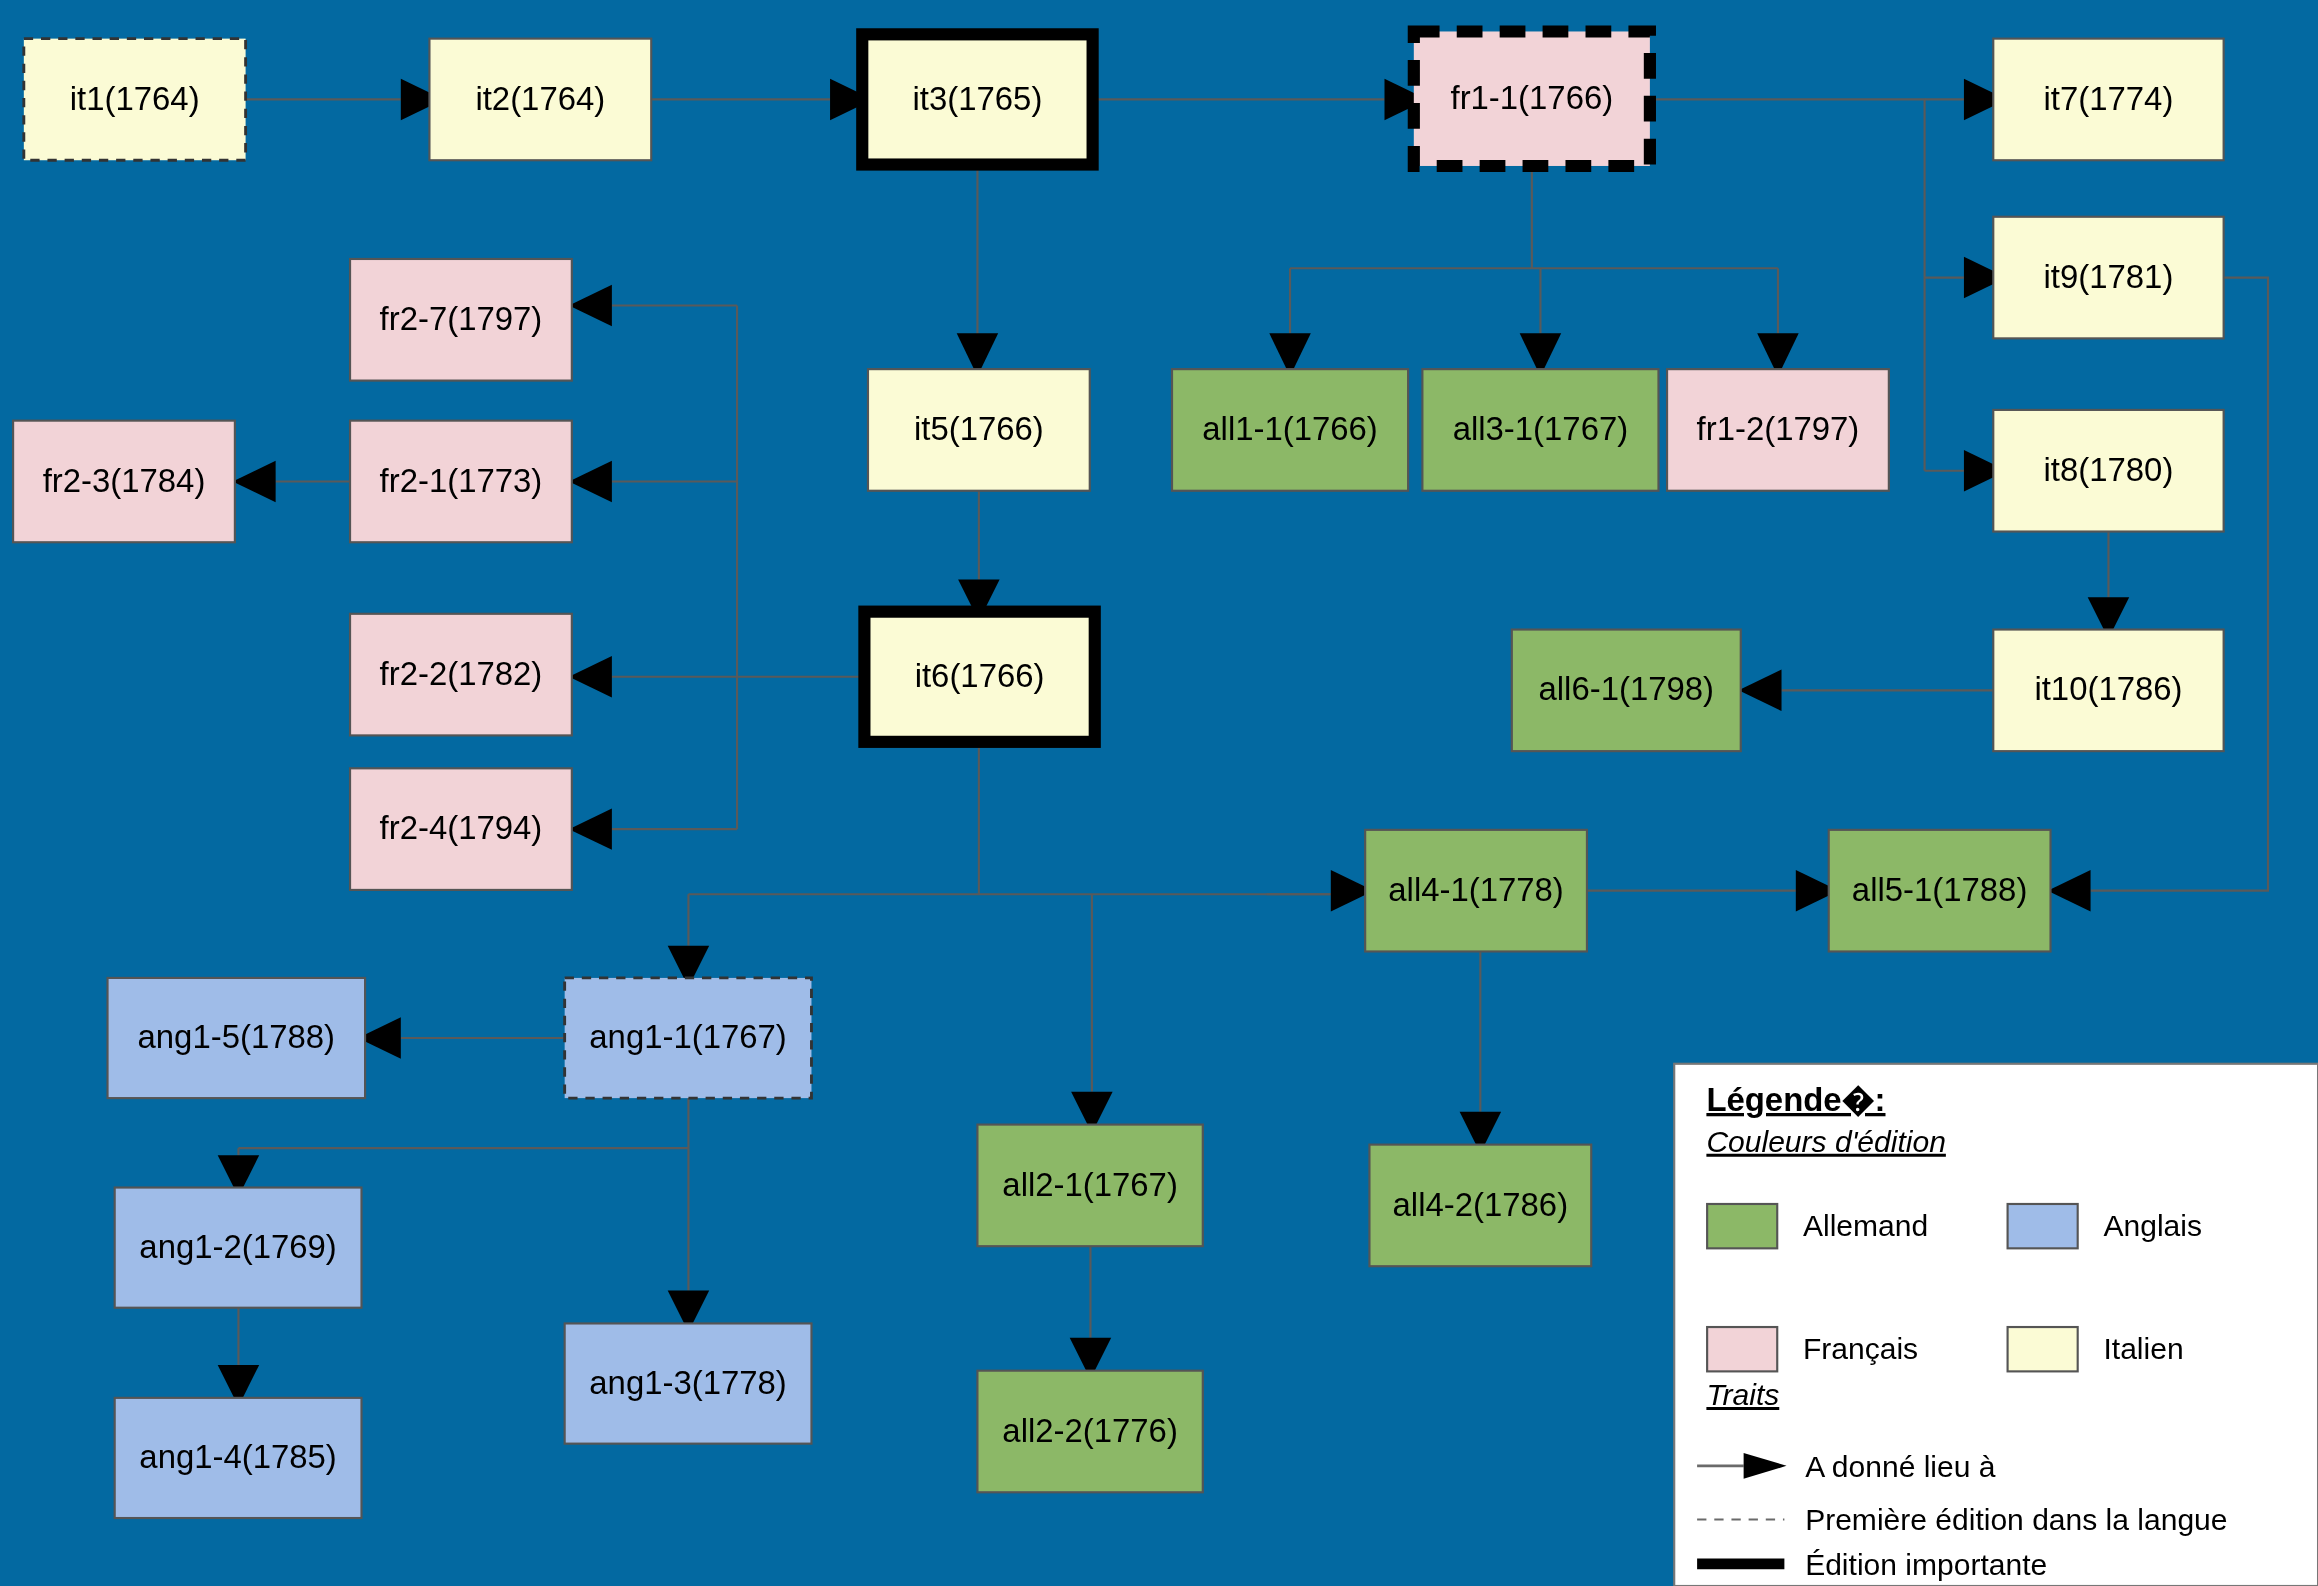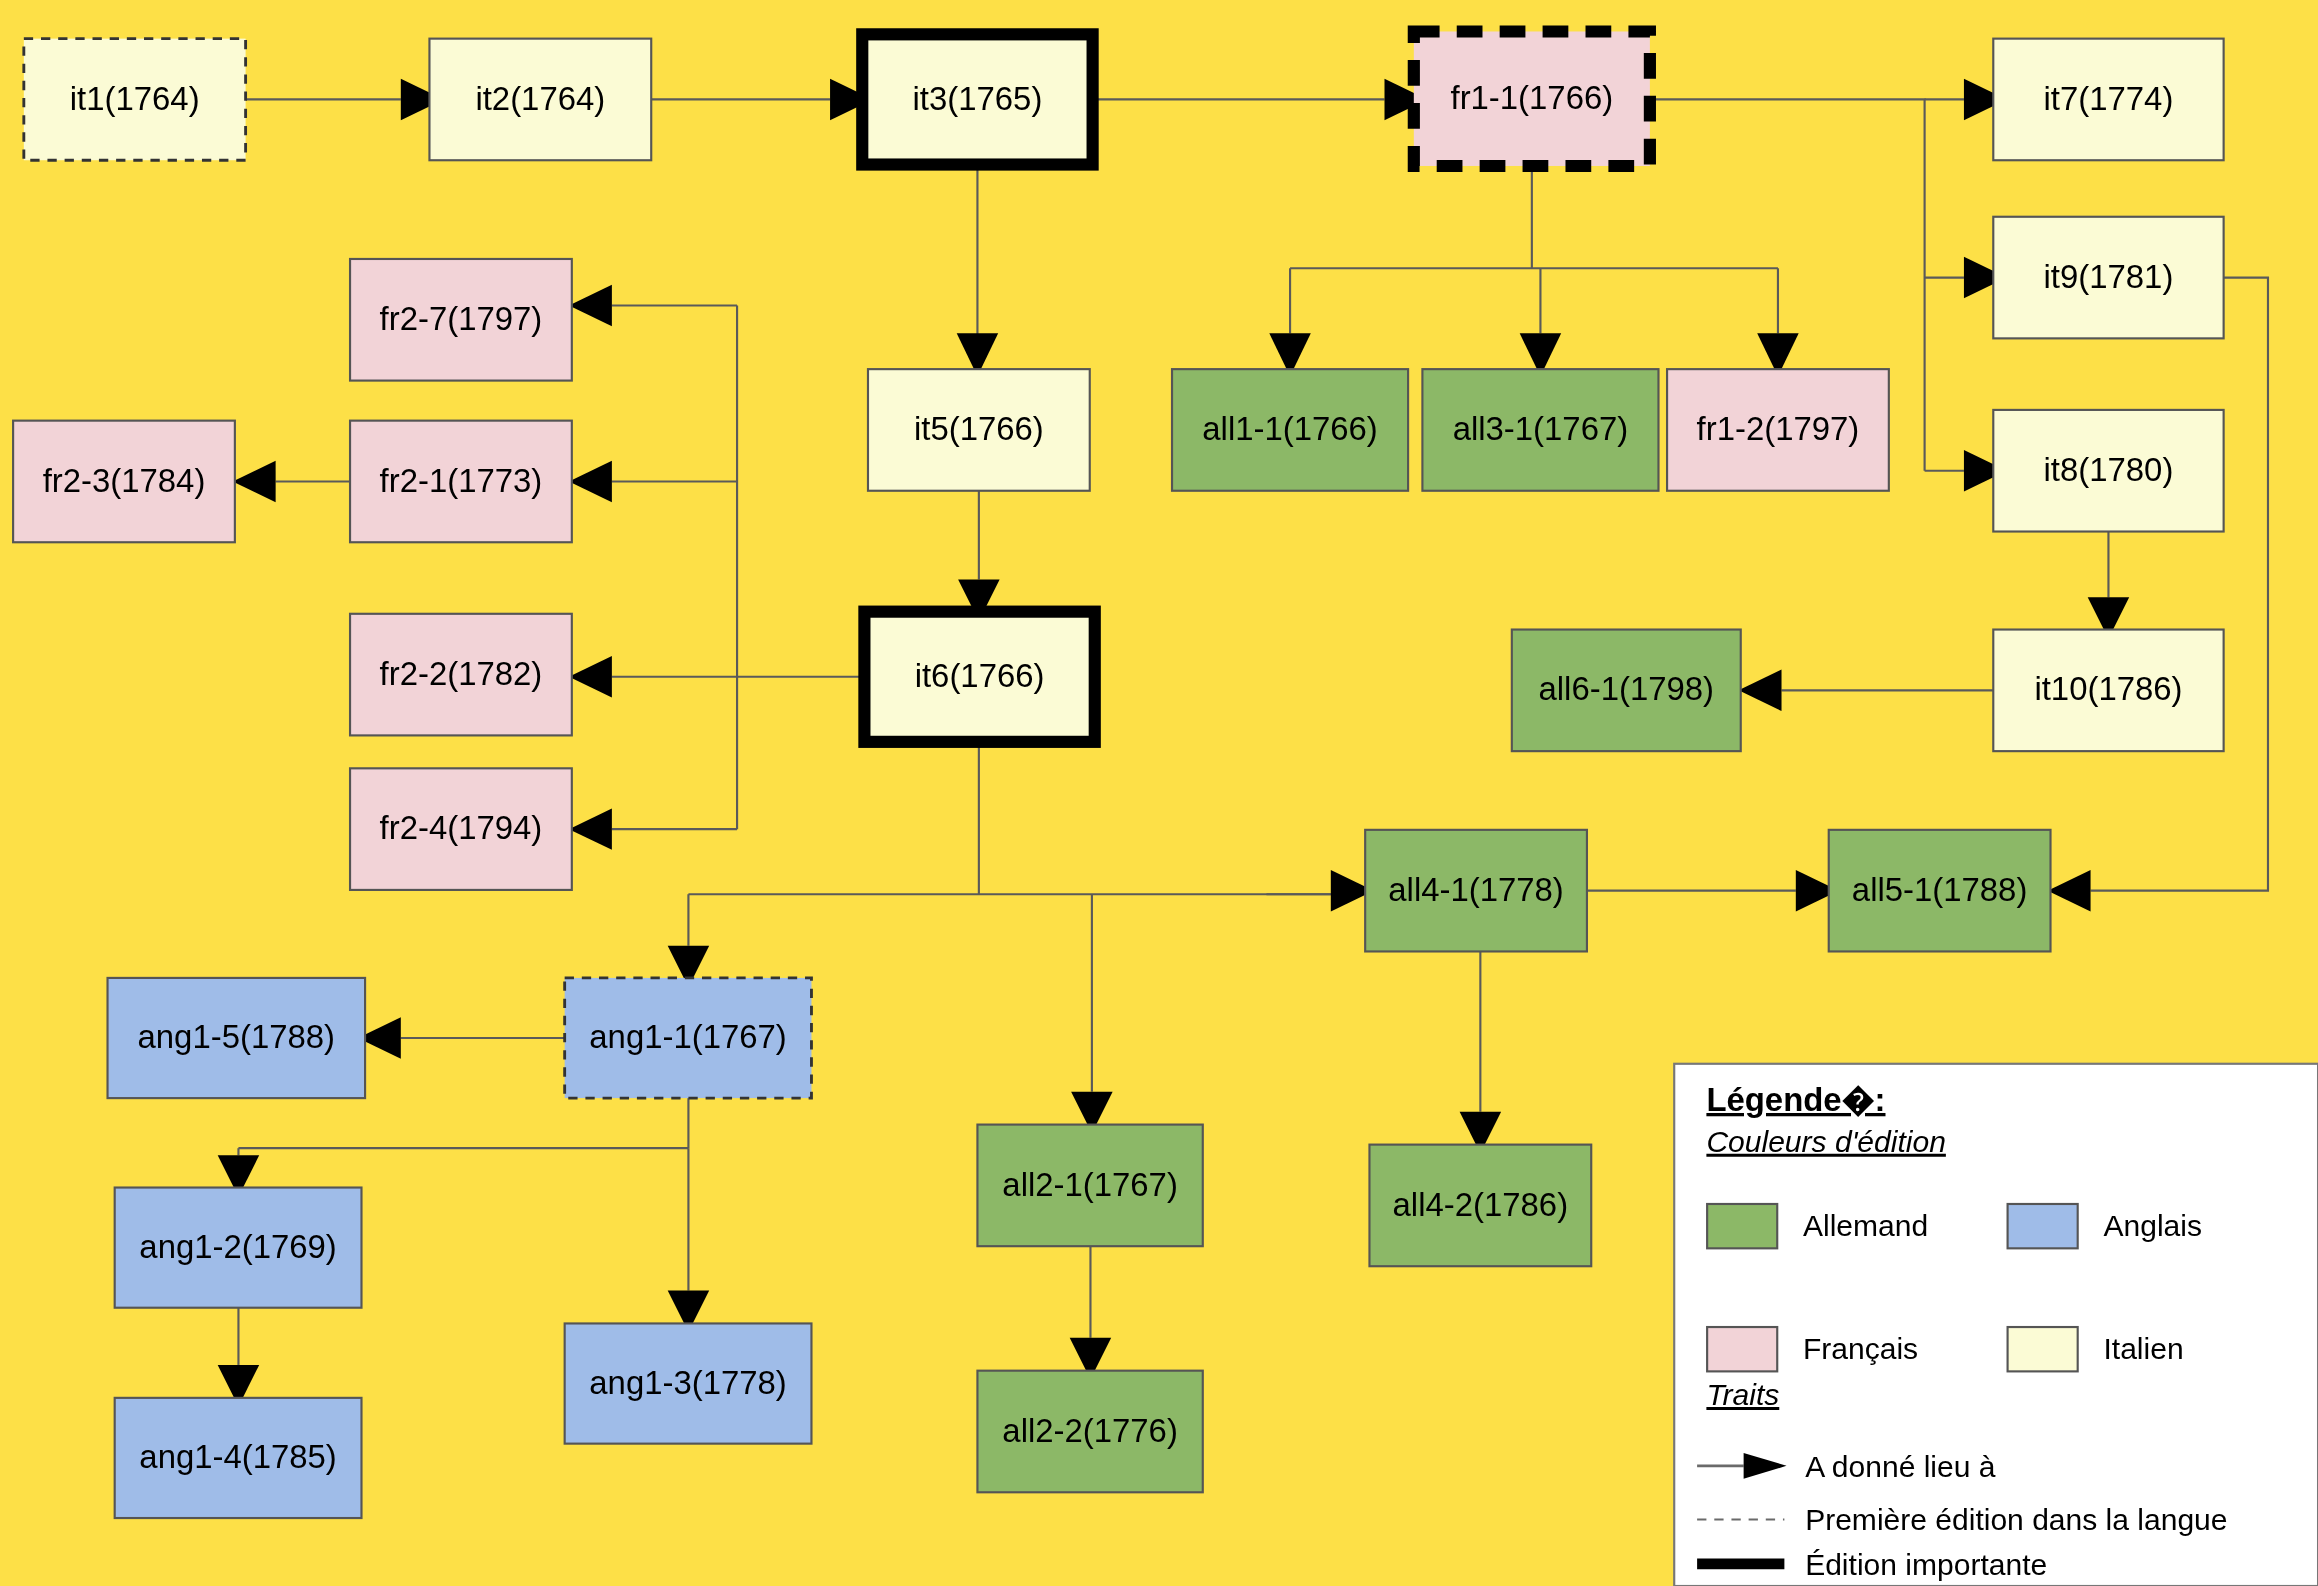--- a/index.html
+++ b/index.html
@@ -8,21 +8,21 @@
     padding: 0;
     background: #ffffff;
   }
   body {
     font-family: "Liberation Sans", sans-serif;
   }
   #diagram-root {
     position: relative;
     width: 2319px;
     height: 1586px;
-    background: #fde047;
+    background: #0369a1;
     overflow: hidden;
   }
   svg.layer {
     position: absolute;
     top: 0;
     left: 0;
     width: 2319px;
     height: 1586px;
   }
   .node-label {

